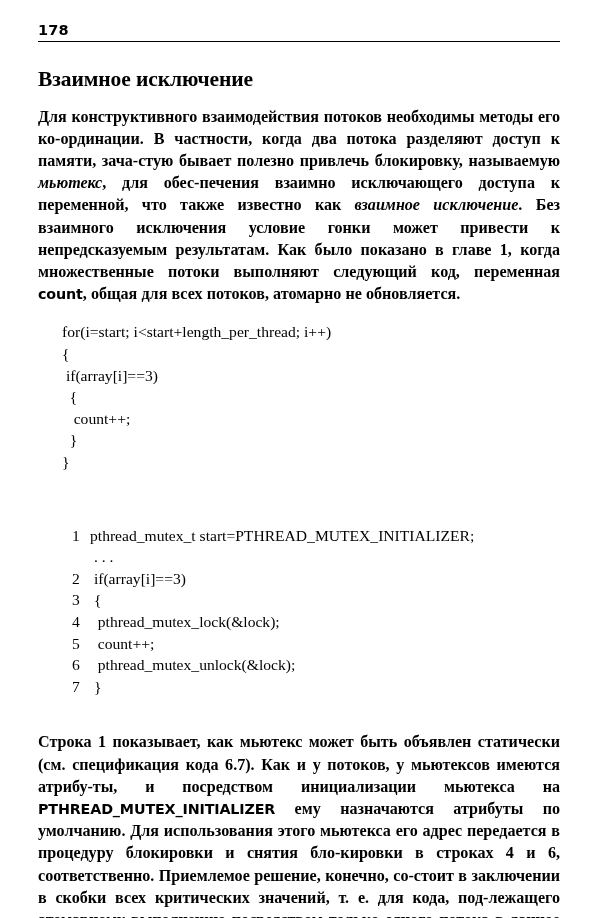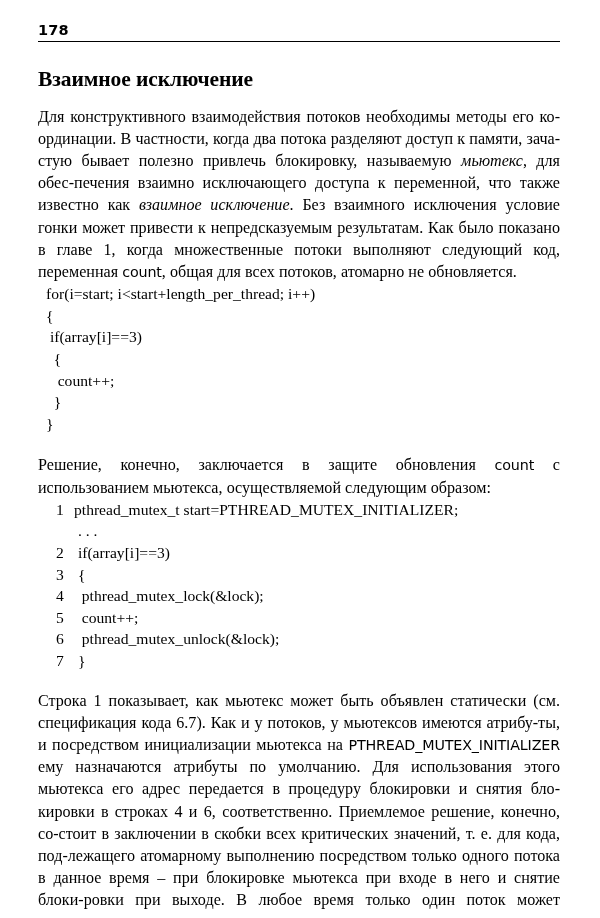--- a/index.html
+++ b/index.html
@@ -61,37 +61,38 @@
 
   
   p.body {
     font-size: 16.1px;
     line-height: 22.2px;
     margin: 0;
     text-align: justify;
     text-align-last: left;
     hyphens: manual;
     word-spacing: 0.1px;
+    font-weight: bold;
   }
 
   .ital { font-style: italic; }
 
   
   .sans {
     font-family: "DejaVu Sans", "Liberation Sans", sans-serif;
     font-size: 14.3px;
     letter-spacing: -0.15px;
   }
 
   
   pre.code {
     font-family: "Liberation Serif", "DejaVu Serif", serif;
     font-size: 15.6px;
     line-height: 21.6px;
-    margin: 0;
+    margin: 16px;
     white-space: pre;
   }
   .code-plain {
     margin: 14px 0 0 6px;
     padding-left: 8px;
   }
   .code-listing {
     margin: 12px 0 0 6px;
     padding-left: 18px;
   }
@@ -119,21 +120,20 @@
   <pre class="code code-plain"><span>for(i=start; i&lt;start+length_per_thread; i++)</span>
 <span>{</span>
 <span> if(array[i]==3)</span>
 <span>  {</span>
 <span>   count++;</span>
 <span>  }</span>
 <span>}</span></pre>
 
   <div class="gap-after-code"></div>
 
-  <p class="body"><span>Решение, конечно, заключается в защите обновления </span><span class="sans">count</span><span> с использованием мьютекса, осуществляемой следующим образом:</span></p>
 
   <pre class="code code-listing"><span class="ln">1</span><span>pthread_mutex_t start=PTHREAD_MUTEX_INITIALIZER;</span>
 <span class="ln"></span><span> . . .</span>
 <span class="ln">2</span><span> if(array[i]==3)</span>
 <span class="ln">3</span><span> {</span>
 <span class="ln">4</span><span>  pthread_mutex_lock(&amp;lock);</span>
 <span class="ln">5</span><span>  count++;</span>
 <span class="ln">6</span><span>  pthread_mutex_unlock(&amp;lock);</span>
 <span class="ln">7</span><span> }</span></pre>
 

